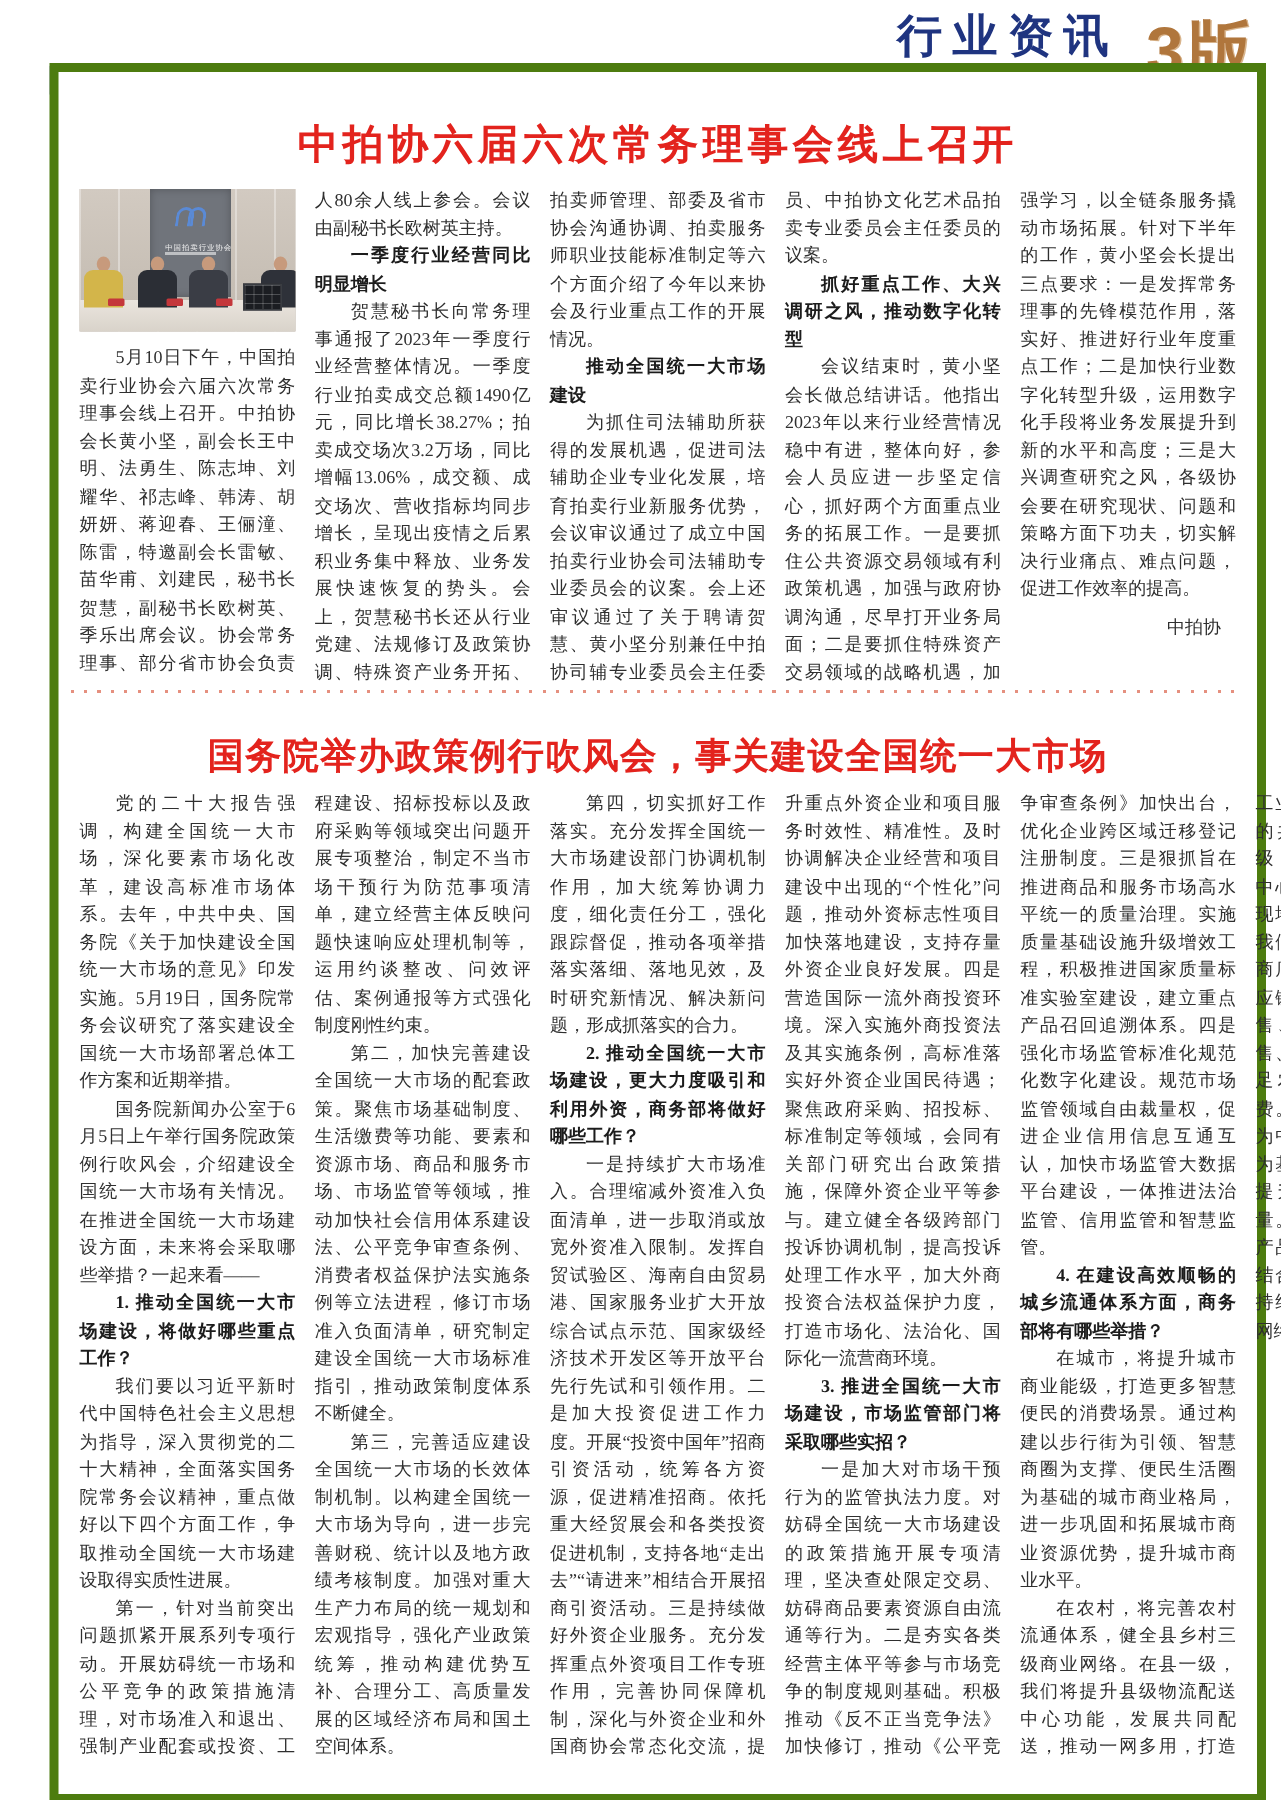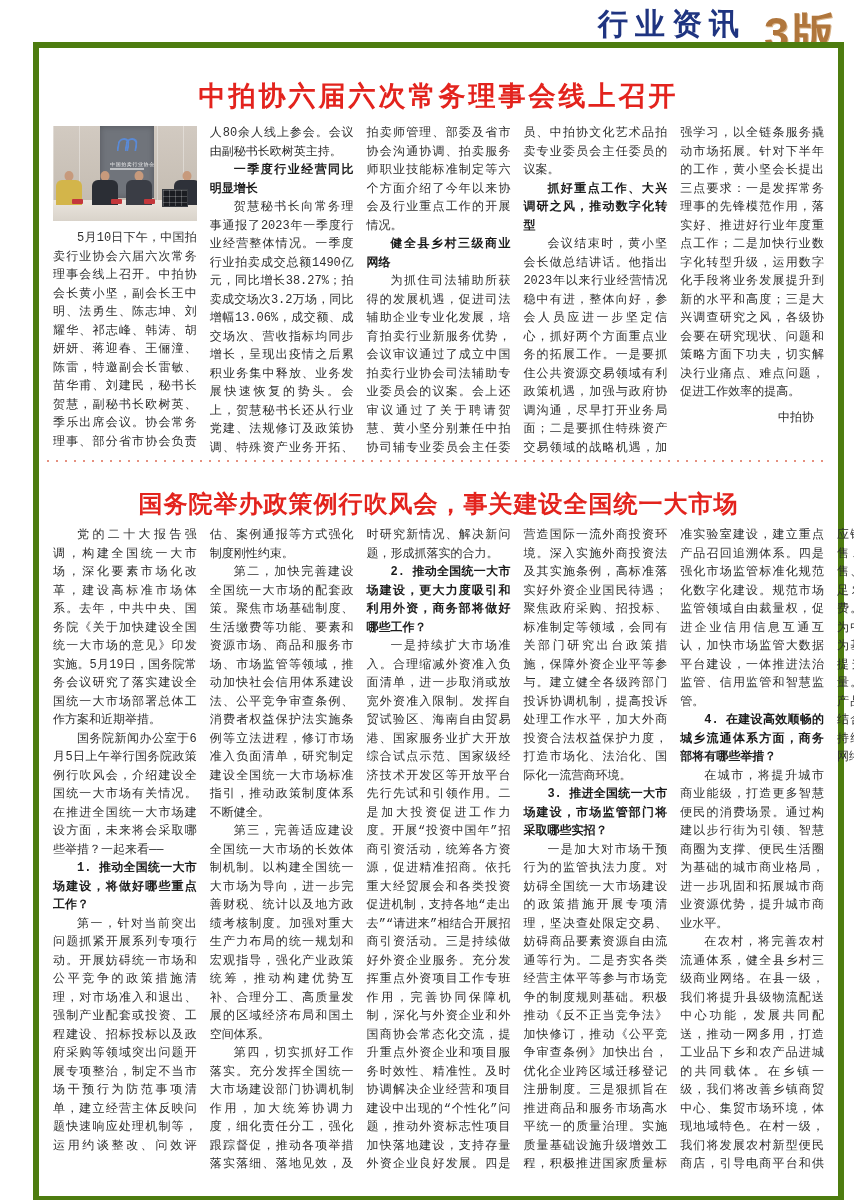--- a/index.html
+++ b/index.html
@@ -25,21 +25,21 @@
     font-family:"Liberation Sans","DejaVu Sans",sans-serif;font-weight:bold;}
   .a1-title{top:30px;font-size:27px;letter-spacing:3px;}
   .a2-title{top:440px;font-size:24px;letter-spacing:1px;}
 
   
   .cols{position:absolute;left:14px;right:14px;column-count:5;column-gap:13px;
     column-fill:auto;font-size:12px;line-height:18.5px;text-align:justify;
     text-justify:inter-character;}
   .a1-cols{top:76px;height:333px;}
   .a2-cols{top:478px;height:662px;}
-  .para{margin:0;text-indent:2em;font-family:Liberation Mono, monospace;}
+  .para{margin:0;text-indent:2em;}
   .subhead{font-weight:bold;color:#1c1c1c;}
   .signature{text-indent:0;text-align:right;padding-right:10px;margin-top:7px;font-weight:normal;}
 
   
   .dot-divider{position:absolute;left:8px;right:8px;top:412px;height:2px;
     background-image:repeating-linear-gradient(90deg,#e5907f 0 2px,transparent 2px 9px);}
 
   
   .photo{position:relative;width:100%;height:95px;margin:2px 0 8px;overflow:hidden;
     background:#cbc3ba;break-inside:avoid;}
@@ -118,35 +118,36 @@
           </div>
         <div class="ph-card ph-c1"></div>
         <div class="ph-card ph-c2"></div>
         <div class="ph-card ph-c3"></div>
         <div class="ph-screen"></div>
       </div>
 
       <p class="para">5月10日下午，中国拍卖行业协会六届六次常务理事会线上召开。中拍协会长黄小坚，副会长王中明、法勇生、陈志坤、刘耀华、祁志峰、韩涛、胡妍妍、蒋迎春、王俪潼、陈雷，特邀副会长雷敏、苗华甫、刘建民，秘书长贺慧，副秘书长欧树英、季乐出席会议。协会常务理事、部分省市协会负责人80余人线上参会。会议由副秘书长欧树英主持。</p>
       <p class="para subhead">一季度行业经营同比明显增长</p>
       <p class="para">贺慧秘书长向常务理事通报了2023年一季度行业经营整体情况。一季度行业拍卖成交总额1490亿元，同比增长38.27%；拍卖成交场次3.2万场，同比增幅13.06%，成交额、成交场次、营收指标均同步增长，呈现出疫情之后累积业务集中释放、业务发展快速恢复的势头。会上，贺慧秘书长还从行业党建、法规修订及政策协调、特殊资产业务开拓、拍卖师管理、部委及省市协会沟通协调、拍卖服务师职业技能标准制定等六个方面介绍了今年以来协会及行业重点工作的开展情况。</p>
-      <p class="para subhead">健全县乡村三级商业网络</p>
+      <p class="para subhead">推动全国统一大市场建设</p>
       <p class="para">为抓住司法辅助所获得的发展机遇，促进司法辅助企业专业化发展，培育拍卖行业新服务优势，会议审议通过了成立中国拍卖行业协会司法辅助专业委员会的议案。会上还审议通过了关于聘请贺慧、黄小坚分别兼任中拍协司辅专业委员会主任委员、中拍协文化艺术品拍卖专业委员会主任委员的议案。</p>
       <p class="para subhead">抓好重点工作、大兴调研之风，推动数字化转型</p>
       <p class="para">会议结束时，黄小坚会长做总结讲话。他指出2023年以来行业经营情况稳中有进，整体向好，参会人员应进一步坚定信心，抓好两个方面重点业务的拓展工作。一是要抓住公共资源交易领域有利政策机遇，加强与政府协调沟通，尽早打开业务局面；二是要抓住特殊资产交易领域的战略机遇，加强学习，以全链条服务撬动市场拓展。针对下半年的工作，黄小坚会长提出三点要求：一是发挥常务理事的先锋模范作用，落实好、推进好行业年度重点工作；二是加快行业数字化转型升级，运用数字化手段将业务发展提升到新的水平和高度；三是大兴调查研究之风，各级协会要在研究现状、问题和策略方面下功夫，切实解决行业痛点、难点问题，促进工作效率的提高。</p>
       <p class="para signature">中拍协</p>
     </div>
 
     <div class="dot-divider"></div>
 
     <h1 class="headline a2-title">国务院举办政策例行吹风会，事关建设全国统一大市场</h1>
 
     <div class="cols a2-cols">
       <p class="para">党的二十大报告强调，构建全国统一大市场，深化要素市场化改革，建设高标准市场体系。去年，中共中央、国务院《关于加快建设全国统一大市场的意见》印发实施。5月19日，国务院常务会议研究了落实建设全国统一大市场部署总体工作方案和近期举措。</p>
       <p class="para">国务院新闻办公室于6月5日上午举行国务院政策例行吹风会，介绍建设全国统一大市场有关情况。在推进全国统一大市场建设方面，未来将会采取哪些举措？一起来看——</p>
       <p class="para subhead">1. 推动全国统一大市场建设，将做好哪些重点工作？</p>
+      <p class="para">我们要以习近平新时代中国特色社会主义思想为指导，深入贯彻党的二十大精神，全面落实国务院常务会议精神，重点做好以下四个方面工作，争取推动全国统一大市场建设取得实质性进展。</p>
       <p class="para">第一，针对当前突出问题抓紧开展系列专项行动。开展妨碍统一市场和公平竞争的政策措施清理，对市场准入和退出、强制产业配套或投资、工程建设、招标投标以及政府采购等领域突出问题开展专项整治，制定不当市场干预行为防范事项清单，建立经营主体反映问题快速响应处理机制等，运用约谈整改、问效评估、案例通报等方式强化制度刚性约束。</p>
       <p class="para">第二，加快完善建设全国统一大市场的配套政策。聚焦市场基础制度、生活缴费等功能、要素和资源市场、商品和服务市场、市场监管等领域，推动加快社会信用体系建设法、公平竞争审查条例、消费者权益保护法实施条例等立法进程，修订市场准入负面清单，研究制定建设全国统一大市场标准指引，推动政策制度体系不断健全。</p>
       <p class="para">第三，完善适应建设全国统一大市场的长效体制机制。以构建全国统一大市场为导向，进一步完善财税、统计以及地方政绩考核制度。加强对重大生产力布局的统一规划和宏观指导，强化产业政策统筹，推动构建优势互补、合理分工、高质量发展的区域经济布局和国土空间体系。</p>
       <p class="para">第四，切实抓好工作落实。充分发挥全国统一大市场建设部门协调机制作用，加大统筹协调力度，细化责任分工，强化跟踪督促，推动各项举措落实落细、落地见效，及时研究新情况、解决新问题，形成抓落实的合力。</p>
       <p class="para subhead">2. 推动全国统一大市场建设，更大力度吸引和利用外资，商务部将做好哪些工作？</p>
       <p class="para">一是持续扩大市场准入。合理缩减外资准入负面清单，进一步取消或放宽外资准入限制。发挥自贸试验区、海南自由贸易港、国家服务业扩大开放综合试点示范、国家级经济技术开发区等开放平台先行先试和引领作用。二是加大投资促进工作力度。开展“投资中国年”招商引资活动，统筹各方资源，促进精准招商。依托重大经贸展会和各类投资促进机制，支持各地“走出去”“请进来”相结合开展招商引资活动。三是持续做好外资企业服务。充分发挥重点外资项目工作专班作用，完善协同保障机制，深化与外资企业和外国商协会常态化交流，提升重点外资企业和项目服务时效性、精准性。及时协调解决企业经营和项目建设中出现的“个性化”问题，推动外资标志性项目加快落地建设，支持存量外资企业良好发展。四是营造国际一流外商投资环境。深入实施外商投资法及其实施条例，高标准落实好外资企业国民待遇；聚焦政府采购、招投标、标准制定等领域，会同有关部门研究出台政策措施，保障外资企业平等参与。建立健全各级跨部门投诉协调机制，提高投诉处理工作水平，加大外商投资合法权益保护力度，打造市场化、法治化、国际化一流营商环境。</p>
       <p class="para subhead">3. 推进全国统一大市场建设，市场监管部门将采取哪些实招？</p>
       <p class="para">一是加大对市场干预行为的监管执法力度。对妨碍全国统一大市场建设的政策措施开展专项清理，坚决查处限定交易、妨碍商品要素资源自由流通等行为。二是夯实各类经营主体平等参与市场竞争的制度规则基础。积极推动《反不正当竞争法》加快修订，推动《公平竞争审查条例》加快出台，优化企业跨区域迁移登记注册制度。三是狠抓旨在推进商品和服务市场高水平统一的质量治理。实施质量基础设施升级增效工程，积极推进国家质量标准实验室建设，建立重点产品召回追溯体系。四是强化市场监管标准化规范化数字化建设。规范市场监管领域自由裁量权，促进企业信用信息互通互认，加快市场监管大数据平台建设，一体推进法治监管、信用监管和智慧监管。</p>
       <p class="para subhead">4. 在建设高效顺畅的城乡流通体系方面，商务部将有哪些举措？</p>
       <p class="para">在城市，将提升城市商业能级，打造更多智慧便民的消费场景。通过构建以步行街为引领、智慧商圈为支撑、便民生活圈为基础的城市商业格局，进一步巩固和拓展城市商业资源优势，提升城市商业水平。</p>

